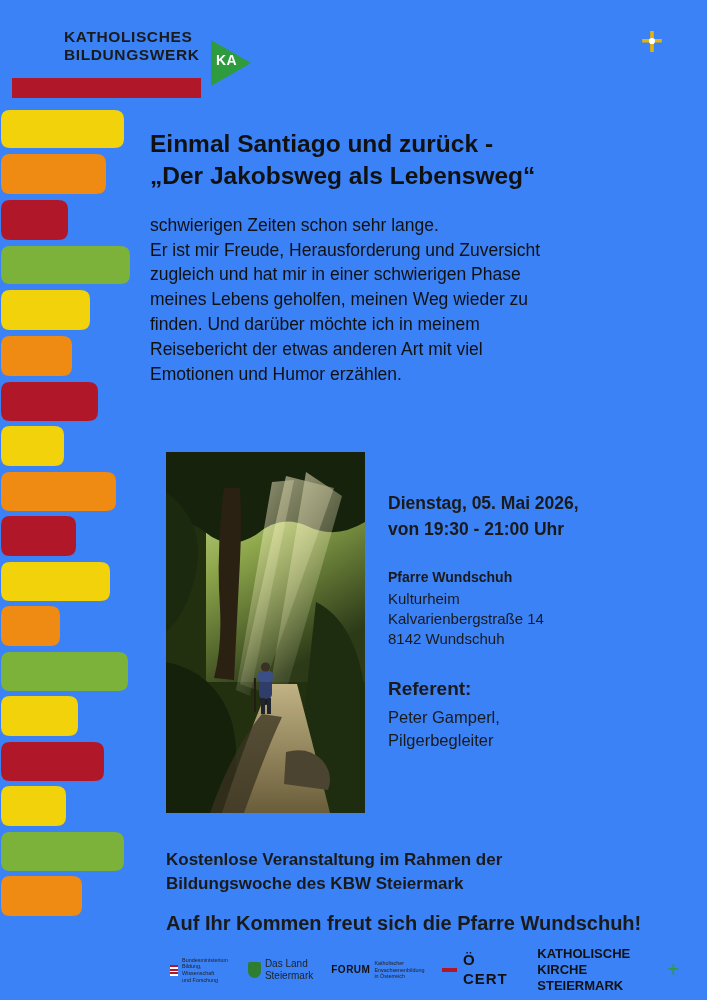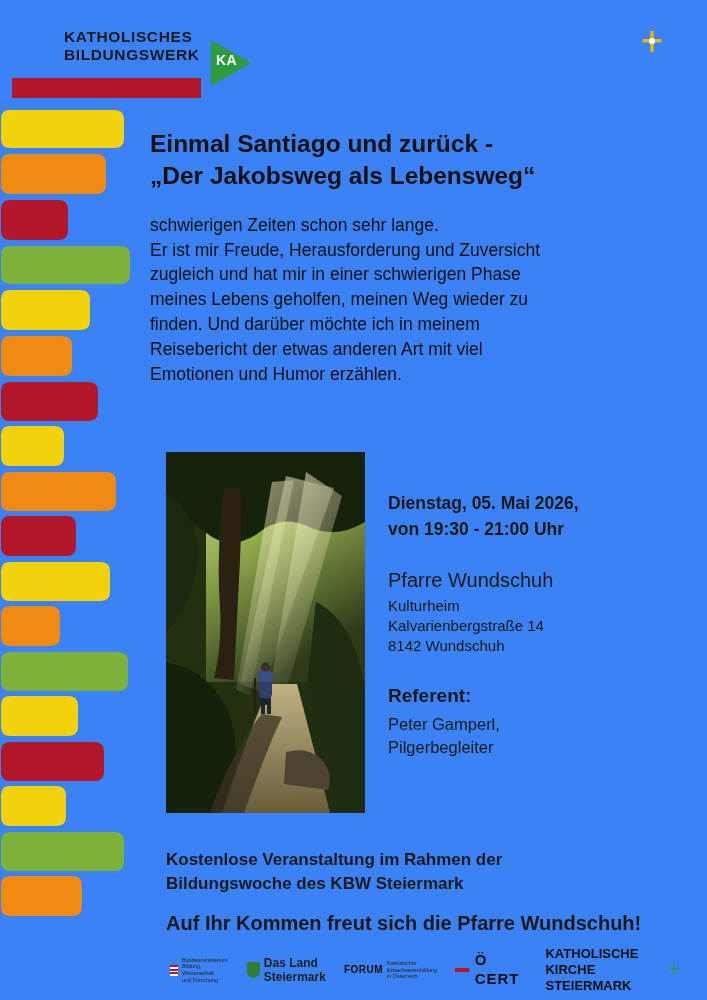--- a/index.html
+++ b/index.html
@@ -135,22 +135,22 @@
     width: 248px;
   }
   .date-line {
     font-size: 17.5px;
     font-weight: bold;
     line-height: 1.5;
     margin: 0 0 26px 0;
   }
   .date-line span { display: block; }
   .place {
-    font-size: 20px;
-    font-weight: normal;
+    font-size: 14px;
+    font-weight: bold;
     margin: 0 0 4px 0;
   }
   .addr {
     font-size: 15px;
     line-height: 1.36;
     margin: 0 0 28px 0;
   }
   .addr span { display: block; }
   .ref-label {
     font-size: 19px;
@@ -368,21 +368,21 @@
       <div class="bars"></div>
       <div>
         <div>Bundesministerium</div>
         <div>Bildung, Wissenschaft</div>
         <div>und Forschung</div>
       </div>
     </div>
 
     <div class="sp sp-land">
       <div class="shield"></div>
-      <div style="font-size:12px;font-weight:bold;line-height:1.2">
+      <div style="font-size:10px;font-weight:normal;line-height:1.2">
         <div>Das Land</div>
         <div>Steiermark</div>
       </div>
     </div>
 
     <div class="sp sp-forum">
       <div class="fbox">FORUM</div>
       <div style="max-width:52px">
         <div>Katholischer</div>
         <div>Erwachsenenbildung in Österreich</div>

